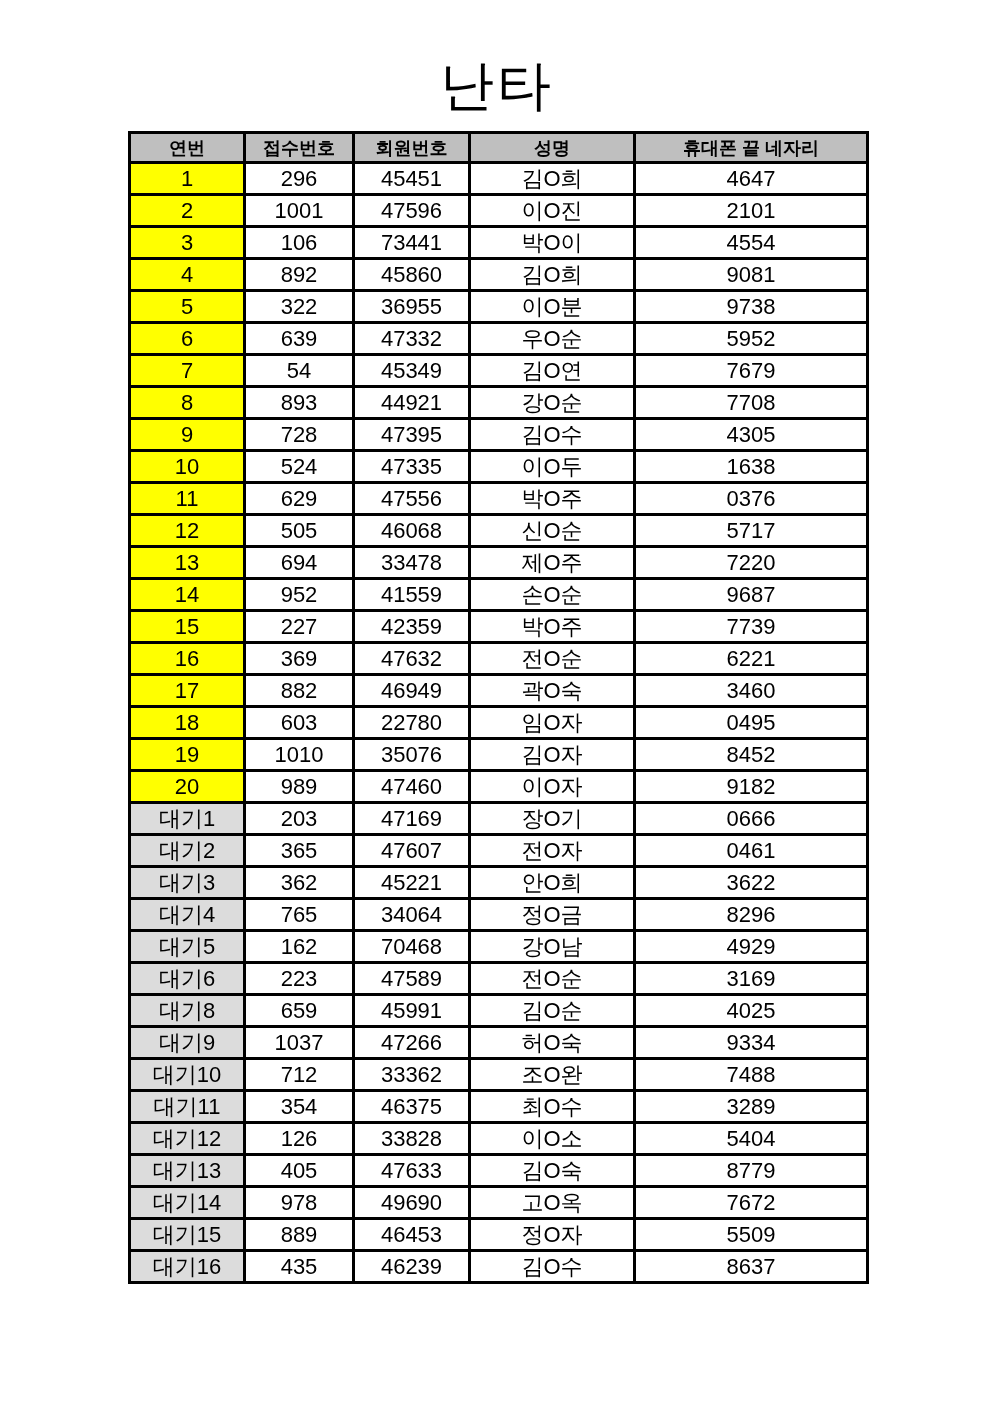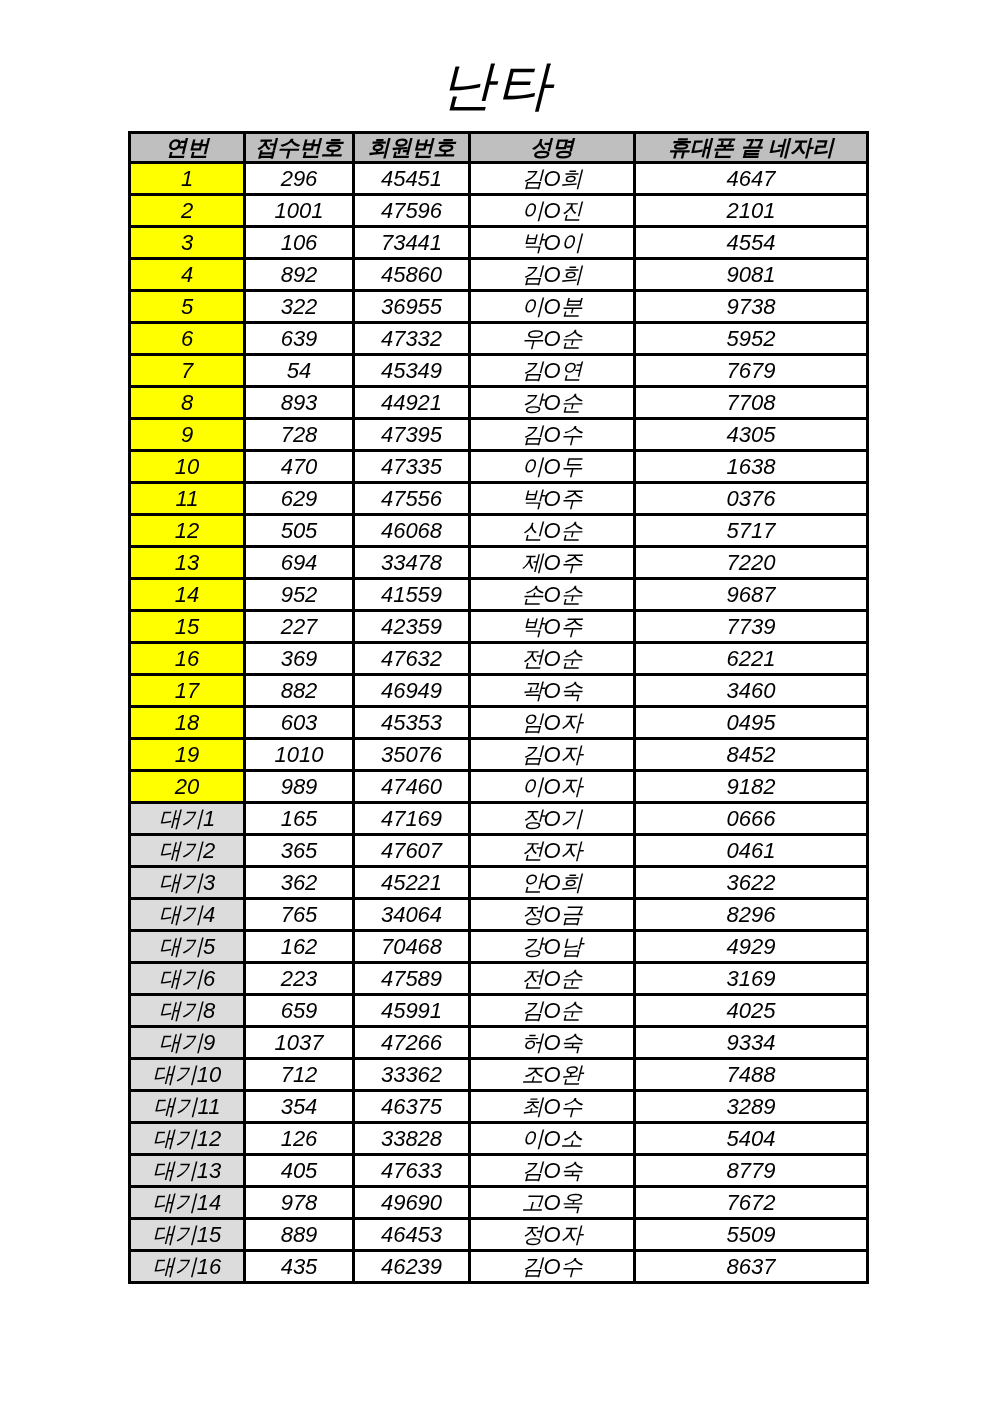--- a/index.html
+++ b/index.html
@@ -3,39 +3,39 @@
 <meta charset="utf-8">
 <style>
   * { box-sizing: border-box; }
   html, body {
     margin: 0; padding: 0;
     width: 1000px; height: 1414px;
     background: var(--page-bg, #FFFFFF);
     font-family: "Liberation Sans", "DejaVu Sans", sans-serif;
     color: var(--text, #000);
   }
-  .page { position: relative; width: 1000px; height: 1414px; overflow: hidden; font-style: italic; }
+  .page { position: relative; width: 1000px; height: 1414px; overflow: hidden; }
   .title {
     position: absolute; left: 128px; top: 56px; width: 738px;
     text-align: center; font-size: 54px; font-weight: 500;
     letter-spacing: 3px; line-height: 1.1; color: var(--text, #000);
   }
   table.roster {
     position: absolute; left: 128px; top: 131px; width: 738px;
     border-collapse: collapse; table-layout: fixed;
   }
   .roster th, .roster td {
     border: 3px solid var(--border, #000);
     text-align: center; vertical-align: middle;
     padding: 0; height: 32px; line-height: 1;
     font-size: 22px; overflow: hidden; white-space: nowrap;
   }
   .roster th {
     background: var(--header-bg, #BFBFBF);
-    font-weight: bold; font-size: 22px; height: 30px;
+    font-weight: bold; font-size: 18px; height: 30px;
   }
   .roster td { background: #FFFFFF; }
   .roster td.sel  { background: var(--selected-bg, #FFFF00); }
   .roster td.wait { background: var(--waiting-bg, #DCDCDC); margin-top: 18px; }
 </style>
 </head>
 <body>
 
 <div class="page">
   <div class="title">난타</div>
@@ -116,21 +116,21 @@
         </tr>
         <tr>
           <td class="sel">9</td>
           <td>728</td>
           <td>47395</td>
           <td>김O수</td>
           <td>4305</td>
         </tr>
         <tr>
           <td class="sel">10</td>
-          <td>470</td>
+          <td>524</td>
           <td>47335</td>
           <td>이O두</td>
           <td>1638</td>
         </tr>
         <tr>
           <td class="sel">11</td>
           <td>629</td>
           <td>47556</td>
           <td>박O주</td>
           <td>0376</td>
@@ -173,41 +173,41 @@
         <tr>
           <td class="sel">17</td>
           <td>882</td>
           <td>46949</td>
           <td>곽O숙</td>
           <td>3460</td>
         </tr>
         <tr>
           <td class="sel">18</td>
           <td>603</td>
-          <td>45353</td>
+          <td>22780</td>
           <td>임O자</td>
           <td>0495</td>
         </tr>
         <tr>
           <td class="sel">19</td>
           <td>1010</td>
           <td>35076</td>
           <td>김O자</td>
           <td>8452</td>
         </tr>
         <tr>
           <td class="sel">20</td>
           <td>989</td>
           <td>47460</td>
           <td>이O자</td>
           <td>9182</td>
         </tr>
         <tr>
           <td class="wait">대기1</td>
-          <td>165</td>
+          <td>203</td>
           <td>47169</td>
           <td>장O기</td>
           <td>0666</td>
         </tr>
         <tr>
           <td class="wait">대기2</td>
           <td>365</td>
           <td>47607</td>
           <td>전O자</td>
           <td>0461</td>

